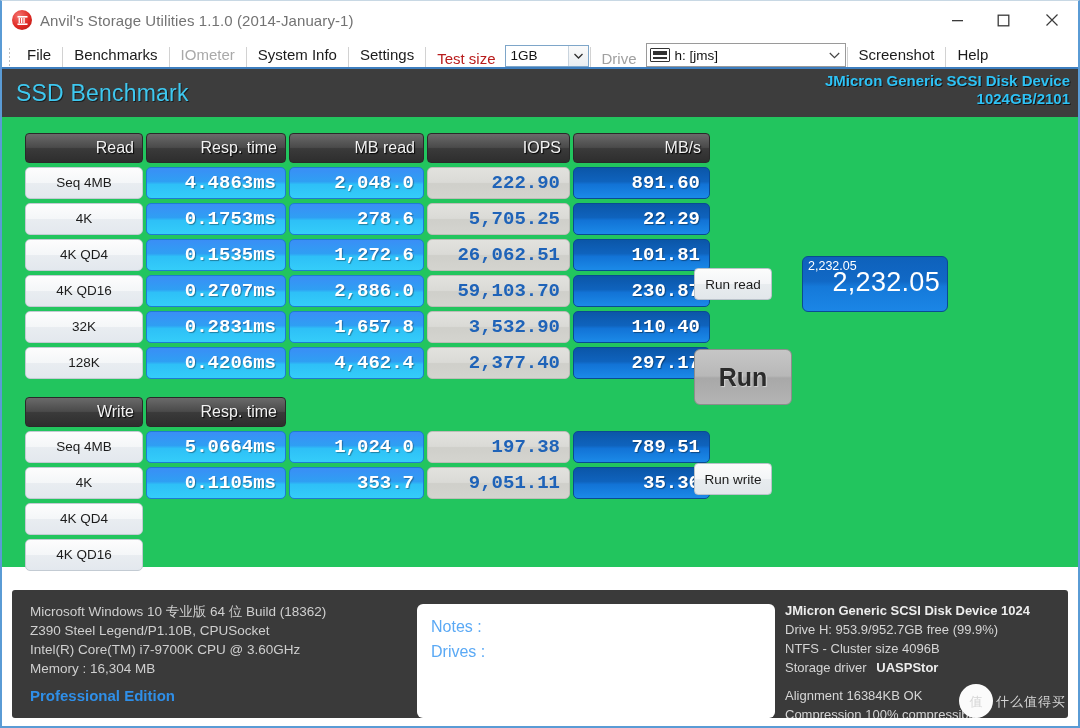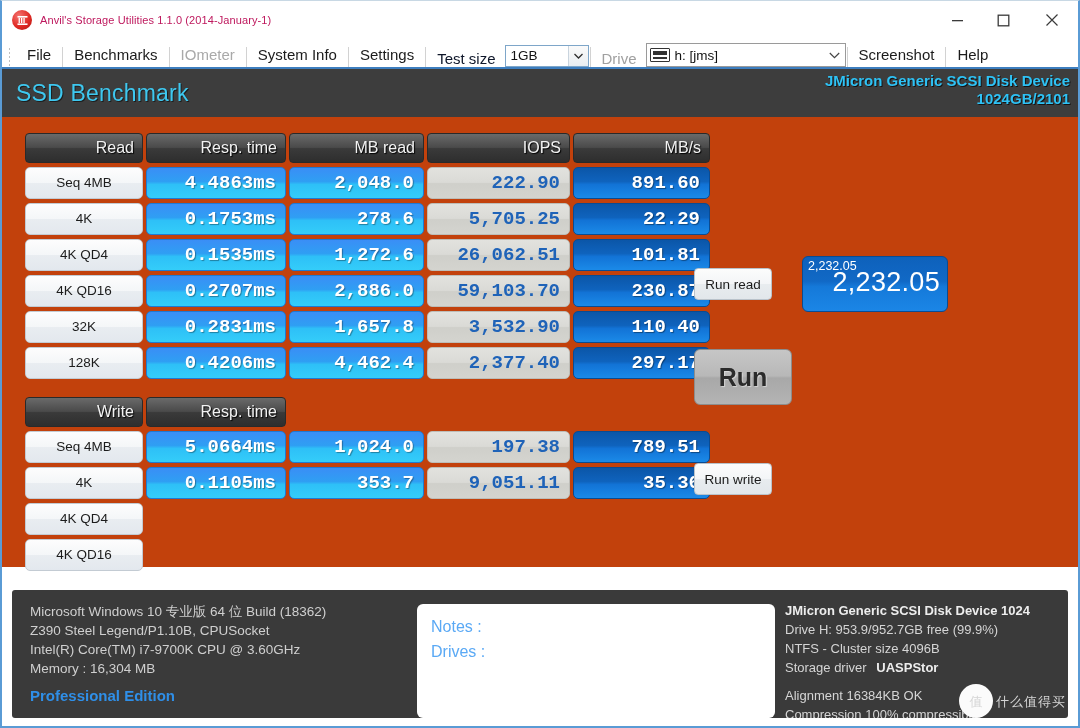--- a/index.html
+++ b/index.html
@@ -28,21 +28,21 @@
   }
   .title-icon {
     width: 20px; height: 20px; margin-left: 10px; margin-right: 8px;
     border-radius: 50%;
     background: radial-gradient(circle at 35% 30%, #f4736f 0%, #e02a24 55%, #b01510 100%);
     display: flex; align-items: center; justify-content: center;
     flex: none;
   }
   .title-icon svg { display:block; }
   .title-text {
-    font-size: 11px; color: #be185d; letter-spacing: 0.1px;
+    font-size: 15px; color: #737373; letter-spacing: 0.1px;
     white-space: nowrap;
   }
   .win-buttons { position: absolute; right: 0; top: 0; height: 38px; display: flex; }
   .win-btn {
     width: 46px; height: 38px;
     display: flex; align-items: center; justify-content: center;
     color: #3a3a3a;
   }
   .win-btn:last-child { width: 52px; }
   .win-btn svg { display: block; }
@@ -61,21 +61,21 @@
     background-image: radial-gradient(circle, #c0c0c0 40%, transparent 41%);
     background-size: 3px 4px;
     flex: none;
   }
   .menu-item {
     font-size: 15px; color: #1b1b1b;
     padding: 0 10px; line-height: 24px; white-space: nowrap;
   }
   .menu-item.disabled { color: #a9a9a9; }
   .menu-sep { width: 1px; height: 20px; background: #d2d2d2; margin: 0 1px; flex: none; }
-  .menu-label { font-size: 15px; color: #0f172a; padding: 0 8px 0 10px; white-space: nowrap; }
+  .menu-label { font-size: 15px; color: #b91c1c; padding: 0 8px 0 10px; white-space: nowrap; }
   .menu-label.dim { color: #a0a0a0; }
 
   .combo-test {
     display: flex; align-items: stretch;
     width: 84px; height: 22px;
     border: 1px solid #7ea6c9;
     background: #ffffff;
     margin-left: 1px;
   }
   .combo-test .val {
@@ -137,21 +137,21 @@
   .banner-cap {
     font-size: 15px; color: #2ec2f5; font-weight: bold;
     text-shadow: 1px 1px 0 #141414;
     margin-top: 1px;
   }
 
   
   .body-area {
     position: relative;
     height: 450px;
-    background: #c2410c;
+    background: #22c55e;
     padding: 12px 0 0 20px;
   }
 
   table.bench { border-collapse: separate; border-spacing: 3px 4px; }
   table.bench td { padding: 0; }
 
   .hdr {
     height: 30px; min-width: 118px;
     background: linear-gradient(#6a6a6a 0%, #4a4a4a 48%, #3a3a3a 52%, #2e2e2e 100%);
     border: 1px solid #2a2a2a; border-radius: 4px;

